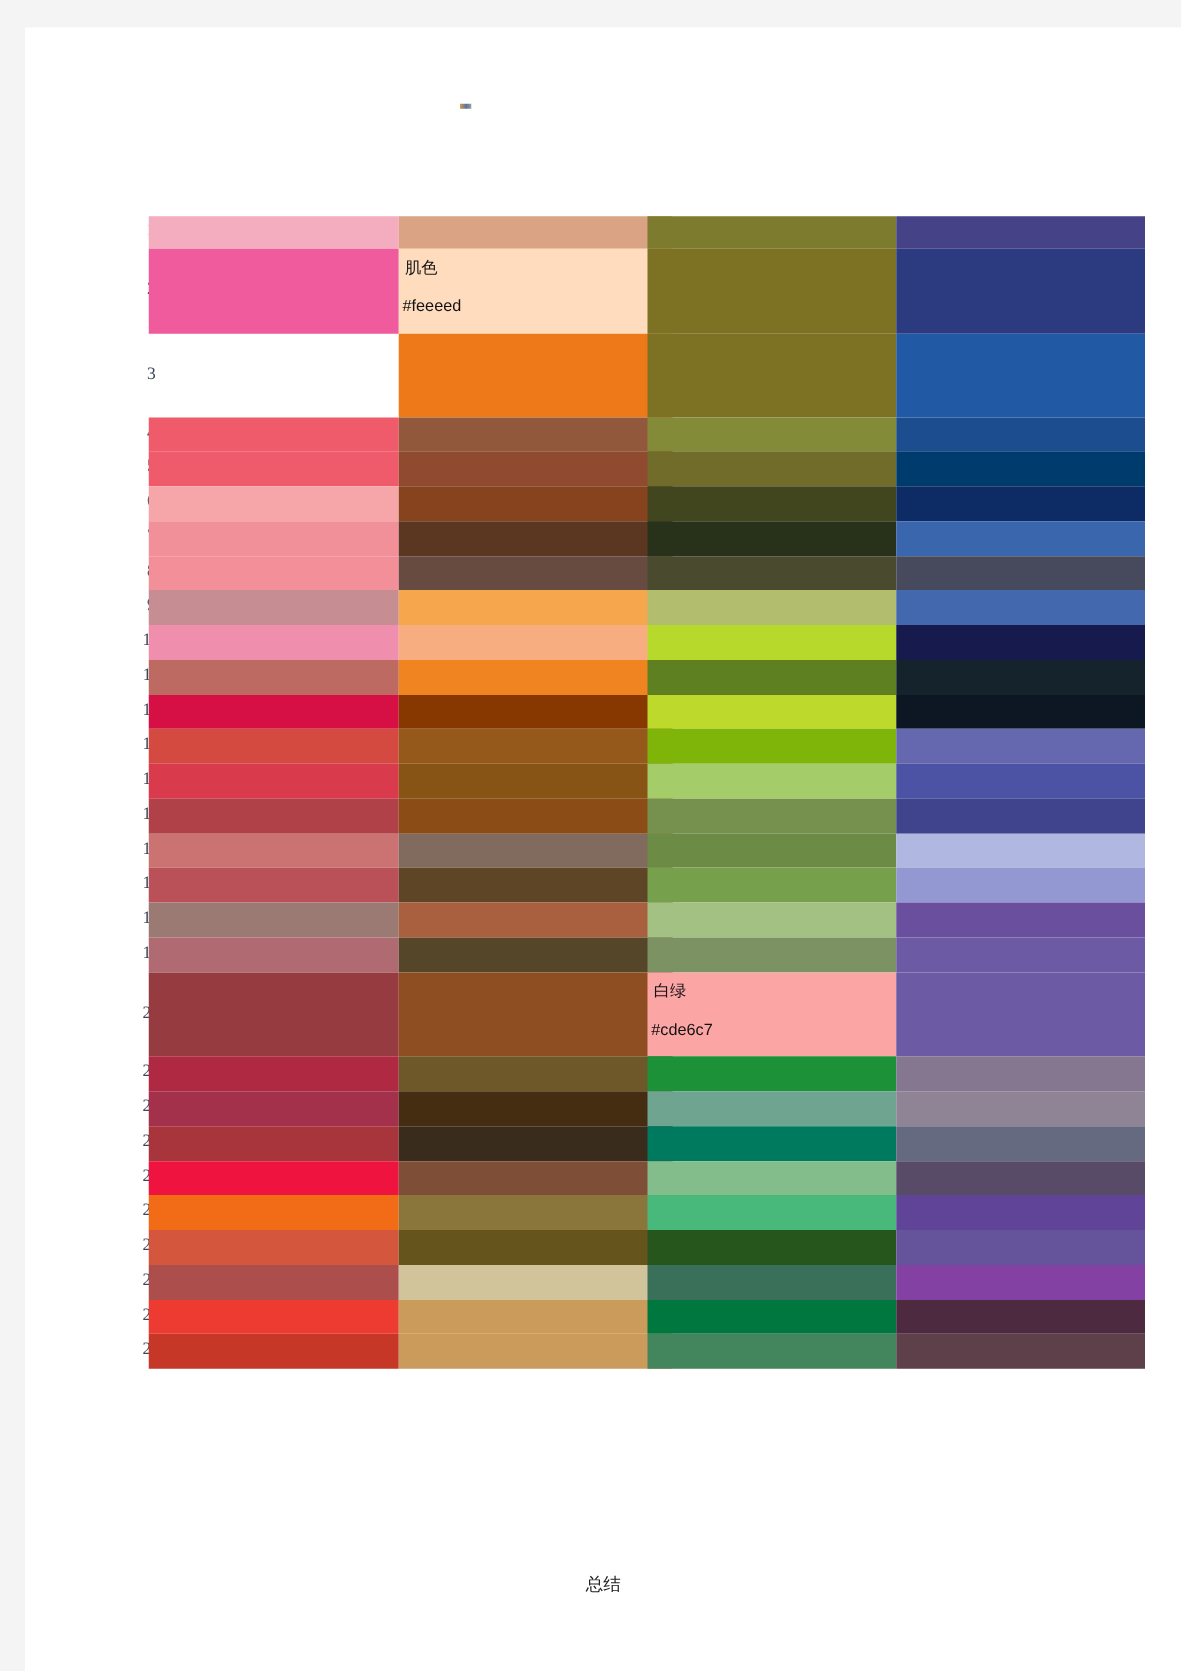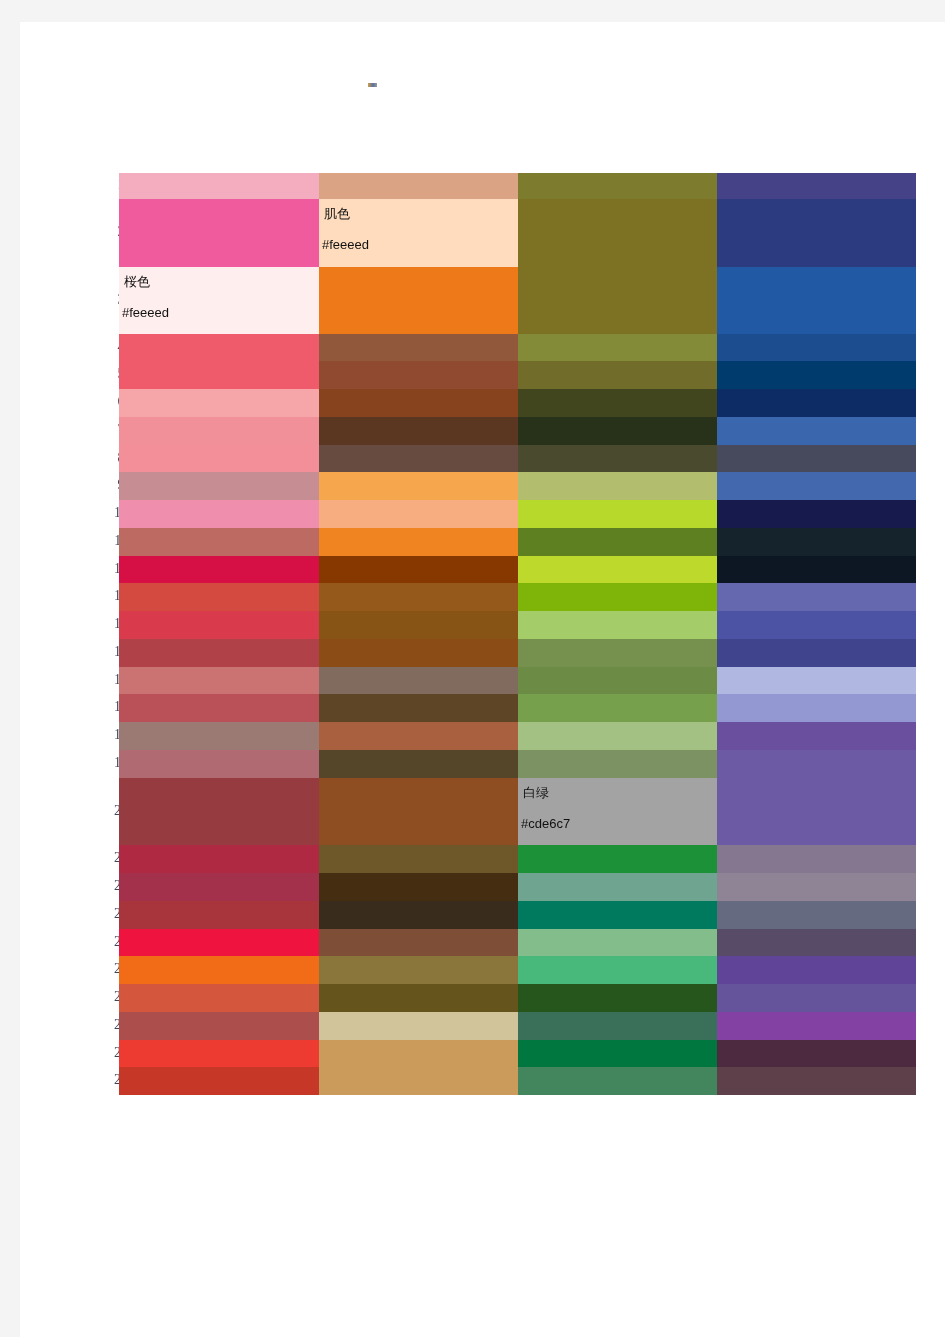--- a/index.html
+++ b/index.html
@@ -150,24 +150,20 @@
         <div class="rownum" style="top: 788px;">25</div>
         <div class="rownum" style="top: 816px;">26</div>
         <div class="rownum" style="top: 844px;">27</div>
         <div class="rownum" style="top: 871.5px;">28</div>
         <div class="rownum" style="top: 899px;">29</div>
       </div>
     <div class="grid" id="grid">
         <div class="col" style="left: 0px; width: 200px;">
           <div class="cell" style="top: 0px; height: 26px; background: rgb(244, 172, 191);"></div>
           <div class="cell" style="top: 26px; height: 68px; background: rgb(239, 91, 156);"></div>
-          <div class="cell" style="top: 94px; height: 67px; background: rgb(254, 238, 237);">
-            <div class="cell-label">桜色</div>
-            <div class="cell-hex">#feeeed</div>
-          </div>
           <div class="cell" style="top: 161px; height: 27px; background: rgb(239, 91, 107);"></div>
           <div class="cell" style="top: 188px; height: 28px; background: rgb(239, 91, 107);"></div>
           <div class="cell" style="top: 216px; height: 28px; background: rgb(246, 166, 168);"></div>
           <div class="cell" style="top: 244px; height: 28px; background: rgb(242, 144, 153);"></div>
           <div class="cell" style="top: 272px; height: 27px; background: rgb(242, 143, 153);"></div>
           <div class="cell" style="top: 299px; height: 28px; background: rgb(198, 142, 146);"></div>
           <div class="cell" style="top: 327px; height: 28px; background: rgb(239, 143, 173);"></div>
           <div class="cell" style="top: 355px; height: 28px; background: rgb(189, 107, 98);"></div>
           <div class="cell" style="top: 383px; height: 27px; background: rgb(214, 15, 68);"></div>
           <div class="cell" style="top: 410px; height: 28px; background: rgb(212, 74, 65);"></div>
@@ -235,21 +231,21 @@
           <div class="cell" style="top: 327px; height: 28px; background: rgb(182, 217, 44);"></div>
           <div class="cell" style="top: 355px; height: 28px; background: rgb(94, 128, 32);"></div>
           <div class="cell" style="top: 383px; height: 27px; background: rgb(188, 217, 44);"></div>
           <div class="cell" style="top: 410px; height: 28px; background: rgb(127, 180, 8);"></div>
           <div class="cell" style="top: 438px; height: 28px; background: rgb(164, 204, 105);"></div>
           <div class="cell" style="top: 466px; height: 28px; background: rgb(118, 145, 78);"></div>
           <div class="cell" style="top: 494px; height: 27px; background: rgb(108, 139, 69);"></div>
           <div class="cell" style="top: 521px; height: 28px; background: rgb(118, 160, 76);"></div>
           <div class="cell" style="top: 549px; height: 28px; background: rgb(163, 193, 131);"></div>
           <div class="cell" style="top: 577px; height: 28px; background: rgb(124, 146, 99);"></div>
-          <div class="cell" style="top: 605px; height: 67px; background: #a3a3a3;">
+          <div class="cell" style="top: 605px; height: 67px; background: #fca5a5;">
             <div class="cell-label">白绿</div>
             <div class="cell-hex">#cde6c7</div>
           </div>
           <div class="cell" style="top: 672px; height: 28px; background: rgb(28, 145, 56);"></div>
           <div class="cell" style="top: 700px; height: 28px; background: rgb(111, 165, 144);"></div>
           <div class="cell" style="top: 728px; height: 28px; background: rgb(0, 122, 95);"></div>
           <div class="cell" style="top: 756px; height: 27px; background: rgb(132, 189, 140);"></div>
           <div class="cell" style="top: 783px; height: 28px; background: rgb(73, 184, 123);"></div>
           <div class="cell" style="top: 811px; height: 28px; background: rgb(38, 86, 28);"></div>
           <div class="cell" style="top: 839px; height: 28px; background: rgb(58, 112, 90);"></div>
@@ -283,14 +279,15 @@
           <div class="cell" style="top: 756px; height: 27px; background: rgb(87, 75, 104);"></div>
           <div class="cell" style="top: 783px; height: 28px; background: rgb(95, 68, 151);"></div>
           <div class="cell" style="top: 811px; height: 28px; background: rgb(101, 84, 156);"></div>
           <div class="cell" style="top: 839px; height: 28px; background: rgb(130, 65, 163);"></div>
           <div class="cell" style="top: 867px; height: 27px; background: rgb(77, 42, 64);"></div>
           <div class="cell" style="top: 894px; height: 28px; background: rgb(93, 64, 73);"></div>
         </div>
       </div>
   </div>
 
+  <div id="footer-note">总结</div>
 
 </div>
 
 </body></html>

